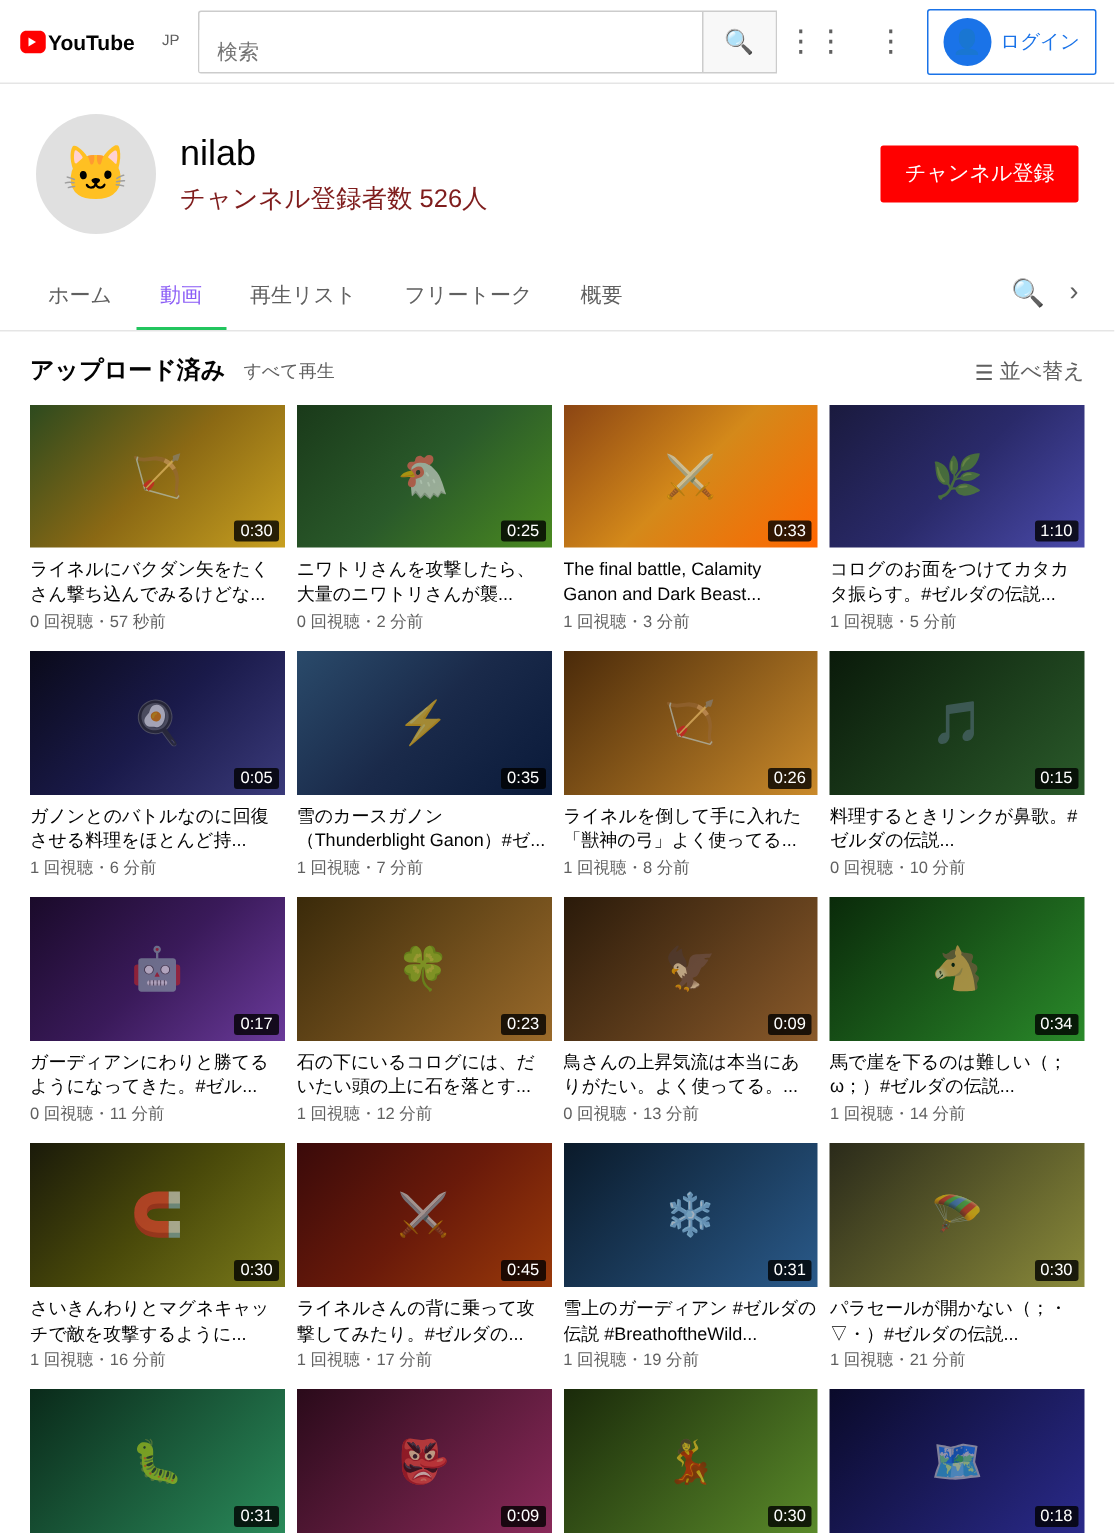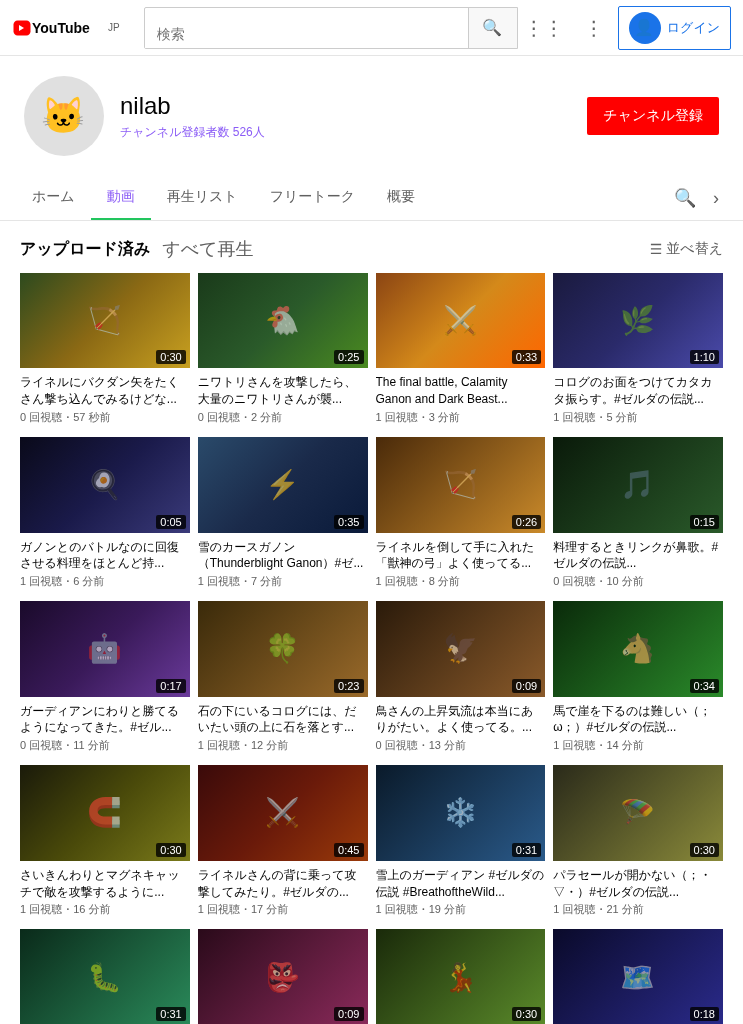--- a/index.html
+++ b/index.html
@@ -14,21 +14,21 @@
       border-bottom: 1px solid #e5e5e5;
       position: sticky;
       top: 0;
       background: #fff;
       z-index: 100;
     }
     .header-logo {
       display: flex;
       align-items: center;
       gap: 4px;
-      margin-right: 24px;
+      margin-right: 12px;
     }
     .yt-logo-icon {
       width: 90px;
       height: 20px;
     }
     .yt-jp {
       font-size: 10px;
       color: #606060;
       margin-left: 2px;
       vertical-align: super;
@@ -119,38 +119,38 @@
     }
     .channel-info {
       flex: 1;
     }
     .channel-name {
       font-size: 24px;
       font-weight: 400;
       margin-bottom: 4px;
     }
     .channel-sub {
-      font-size: 12px;
-      color: #8b5cf6;
+      font-size: 17px;
+      color: #7f1d1d;
     }
     .subscribe-btn {
       background: #ff0000;
       color: white;
       border: none;
       border-radius: 2px;
       padding: 10px 16px;
       font-size: 14px;
       font-weight: 500;
       cursor: pointer;
     }
 
     
     .channel-nav {
       display: flex;
-      align-items: center;
+      align-items: flex-start;
       border-bottom: 1px solid #e5e5e5;
       padding: 0 16px;
     }
     .nav-tab {
       padding: 12px 16px;
       font-size: 14px;
       cursor: pointer;
       color: #606060;
       border-bottom: 2px solid transparent;
       white-space: nowrap;
@@ -182,21 +182,21 @@
       display: flex;
       align-items: center;
       justify-content: space-between;
       margin-bottom: 12px;
     }
     .section-title {
       font-size: 16px;
       font-weight: 700;
     }
     .section-sub {
-      font-size: 18px;
+      font-size: 12px;
       color: #606060;
       margin-left: 12px;
     }
     .sort-btn {
       display: flex;
       align-items: center;
       gap: 4px;
       font-size: 14px;
       color: #606060;
       cursor: pointer;

